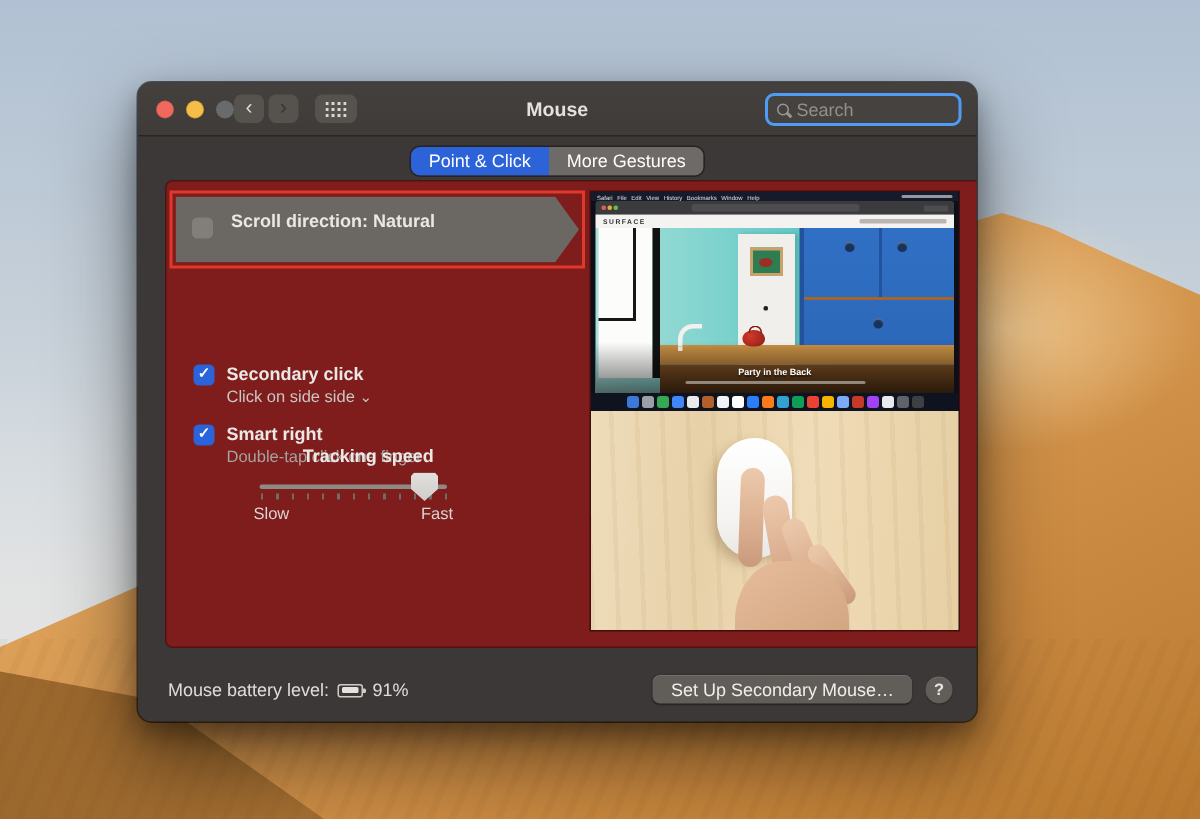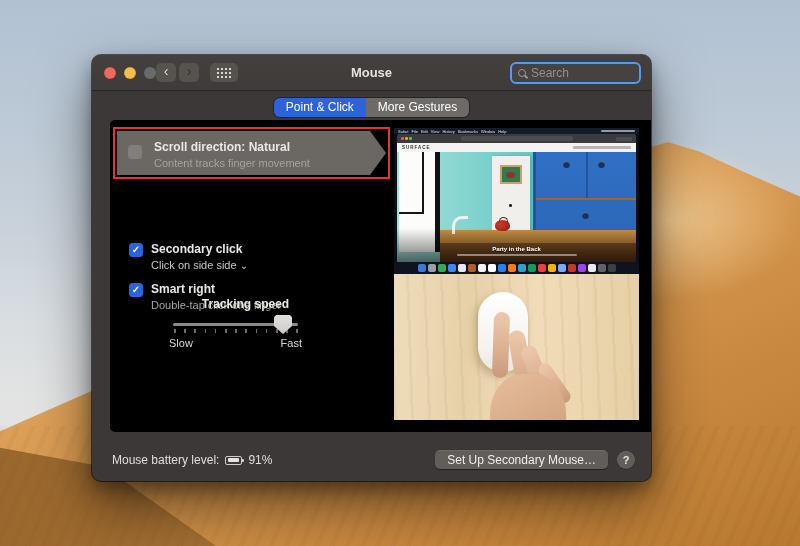--- a/index.html
+++ b/index.html
@@ -54,21 +54,21 @@
 
   
   .tabs { position:absolute; left:0; right:0; top:43px; display:flex; justify-content:center; }
   .seg { display:flex; border-radius:6px; overflow:hidden; box-shadow:0 0 0 1px rgba(0,0,0,.35); }
   .seg .tab { height:19px; line-height:19px; padding:0 12px; font-size:12px; color:#fff; }
   .tab.sel { background:#2c63d9;text-align:center; }
   .tab.unsel { background:#6d6a67; }
 
   
   .panel { position:absolute; left:18px; top:65px; width:554px; height:312px;
-    background:#000000; border:1px solid rgba(0,0,0,.35); border-radius:5px; }
+    background:#7f1d1d; border:1px solid rgba(0,0,0,.35); border-radius:5px; }
 
   
   .annot { position:absolute; left:2px; top:6px; width:277px; height:52px;
     border:2px solid #e2382c; padding:2px; }
   .callout { position:relative; width:100%; height:100%; background:#6b6763;
     clip-path:polygon(0 0, calc(100% - 16px) 0, 100% 50%, calc(100% - 16px) 100%, 0 100%); }
   .callout .cb { position:absolute; left:11px; top:14px; background:#827e7a; }
 
   .cb { width:14px; height:14px; border-radius:3.5px; font-size:10px; font-weight:bold;
     color:#fff; text-align:center; line-height:14px; }
@@ -224,21 +224,20 @@
       </div>
     </div>
 
     <div class="panel">
 
       <div class="annot">
         <div class="callout">
           <span class="cb"></span>
           <div class="txt">
             <div class="rowlabel">Scroll direction: Natural</div>
-            <div class="rowsub">Content tracks finger movement</div>
           </div>
         </div>
       </div>
 
       <div class="setrow" style="top:121px;">
         <span class="cb on">✓</span>
         <div>
           <div class="rowlabel">Secondary click</div>
           <div class="rowsub action">
             <span>Click on side side</span>

